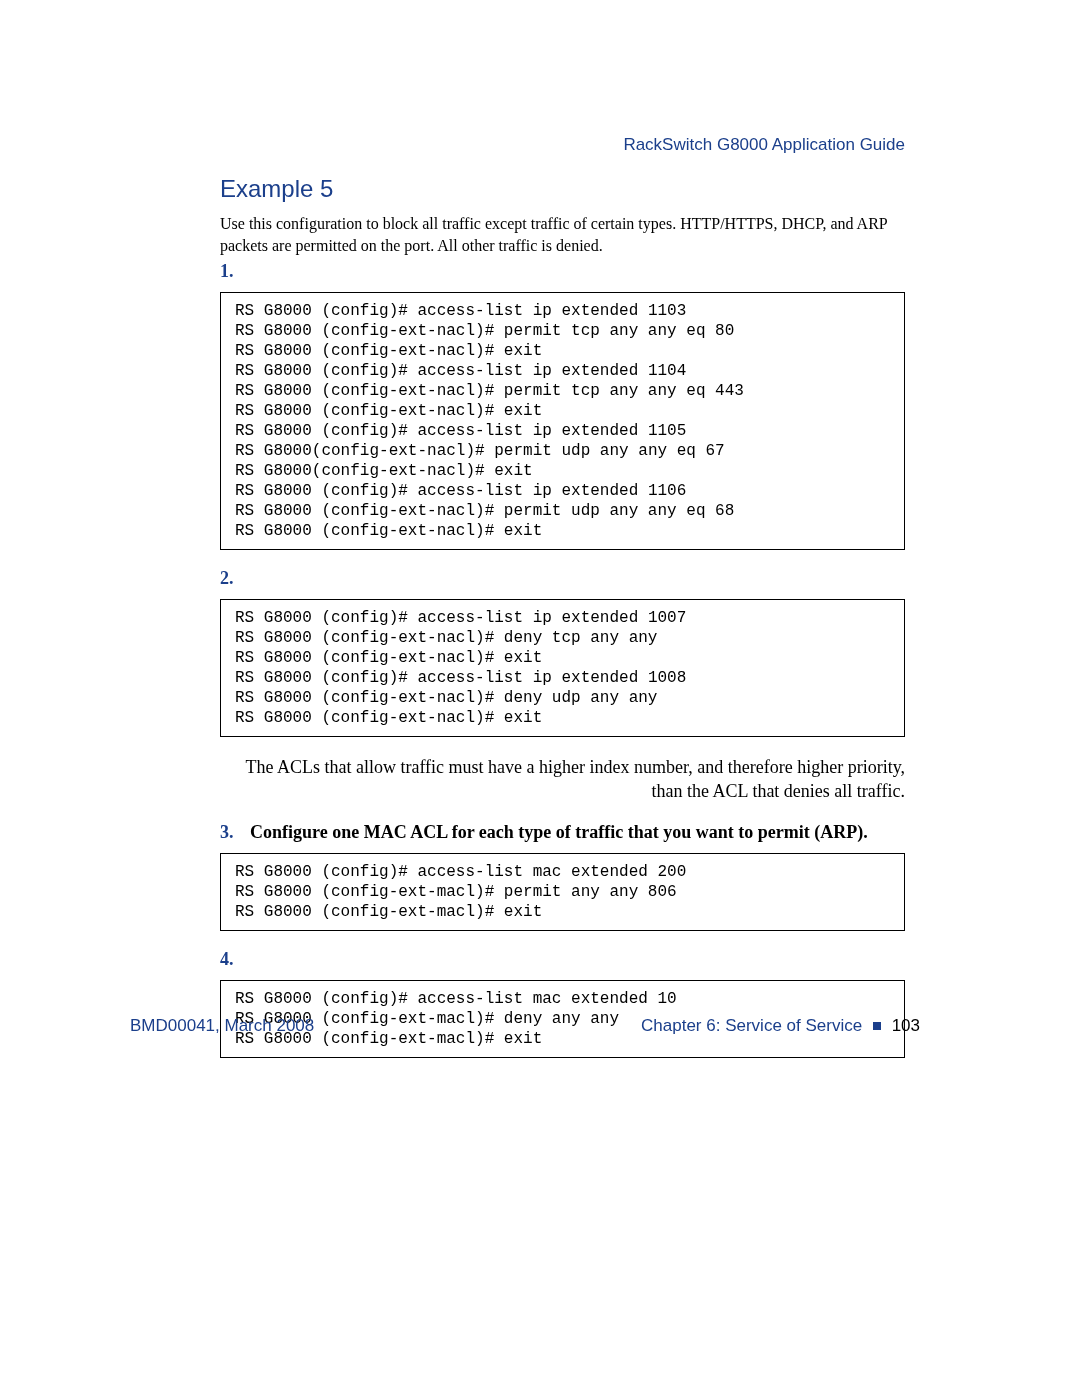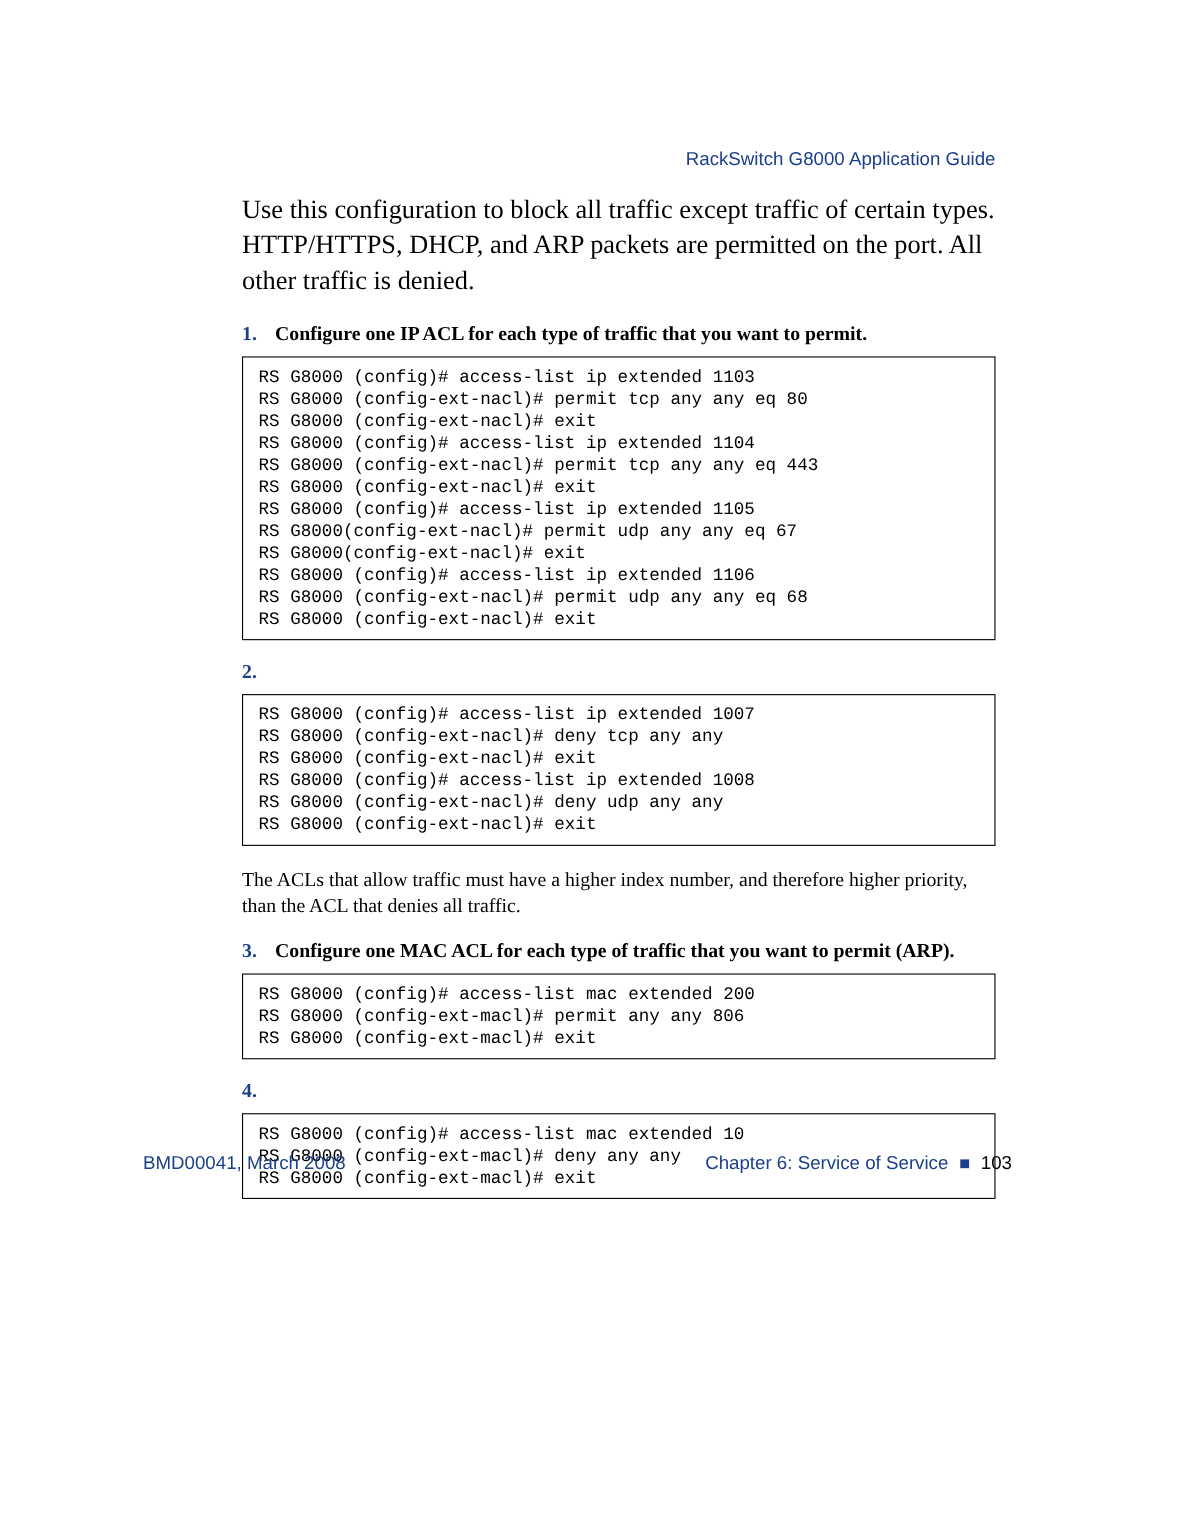--- a/index.html
+++ b/index.html
@@ -30,23 +30,23 @@
     margin-right: 45px;
   }
   h2.example {
     font-family: "Segoe UI", "Myriad Pro", Arial, sans-serif;
     font-weight: 400;
     font-size: 24px;
     color: #1b3f8b;
     margin: 0 0 10px 0;
   }
   p.body {
-    font-size: 24px;
+    font-size: 16px;
     line-height: 1.35;
-    margin: 0 0 21px 0;
+    margin: 0 0 5px 0;
   }
   ol.steps {
     list-style: none;
     padding: 0;
     margin: 0 0 0 -30px;
   }
   ol.steps > li {
     margin-bottom: 14px;
     padding-left: 30px;
   }
@@ -72,20 +72,21 @@
     font-family: "Courier New", Courier, monospace;
     font-size: 16px;
     line-height: 1.25;
     white-space: pre;
   }
   .codeblock .b { font-weight: normal; }
   .after-note {
     font-size: 18px;
     line-height: 1.35;
     margin: 0 0 18px 0;
+    text-align: right;
   }
   .footer {
     position: absolute;
     bottom: 140px;
     left: 130px;
     right: 160px;
     display: flex;
     justify-content: space-between;
     font-family: "Segoe UI", "Myriad Pro", Arial, sans-serif;
     font-size: 17px;
@@ -105,27 +106,27 @@
   }
 </style>
 </head>
 <body>
 
 <div class="page">
 
   <div class="header-right">RackSwitch G8000  Application Guide</div>
 
   <div class="content">
+    <h2 class="example">Example 5</h2>
     <p class="body">Use this configuration to block all traffic except traffic of certain types. HTTP/HTTPS, DHCP, and ARP packets are permitted on the port. All other traffic is denied.</p>
 
     <ol class="steps" id="steps">
         <li>
           <div class="step-line">
             <span class="step-num">1.</span>
-            <span class="step-title">Configure one IP ACL for each type of traffic that you want to permit.</span>
           </div>
           <div class="codeblock"><div><span>RS G8000 (config)# </span><span class="b">access-list ip extended 1103</span></div><div><span>RS G8000 (config-ext-nacl)# </span><span class="b">permit tcp any any eq 80</span></div><div><span>RS G8000 (config-ext-nacl)# </span><span class="b">exit</span></div><div><span>RS G8000 (config)# </span><span class="b">access-list ip extended 1104</span></div><div><span>RS G8000 (config-ext-nacl)# </span><span class="b">permit tcp any any eq 443</span></div><div><span>RS G8000 (config-ext-nacl)# </span><span class="b">exit</span></div><div><span>RS G8000 (config)# </span><span class="b">access-list ip extended 1105</span></div><div><span>RS G8000(config-ext-nacl)# </span><span class="b">permit udp any any eq 67</span></div><div><span>RS G8000(config-ext-nacl)# </span><span class="b">exit</span></div><div><span>RS G8000 (config)# </span><span class="b">access-list ip extended 1106</span></div><div><span>RS G8000 (config-ext-nacl)# </span><span class="b">permit udp any any eq 68</span></div><div><span>RS G8000 (config-ext-nacl)# </span><span class="b">exit</span></div></div>
         </li>
         <li>
           <div class="step-line">
             <span class="step-num">2.</span>
           </div>
           <div class="codeblock"><div><span>RS G8000 (config)# </span><span class="b">access-list ip extended 1007</span></div><div><span>RS G8000 (config-ext-nacl)# </span><span class="b">deny tcp any any</span></div><div><span>RS G8000 (config-ext-nacl)# </span><span class="b">exit</span></div><div><span>RS G8000 (config)# </span><span class="b">access-list ip extended 1008</span></div><div><span>RS G8000 (config-ext-nacl)# </span><span class="b">deny udp any any</span></div><div><span>RS G8000 (config-ext-nacl)# </span><span class="b">exit</span></div></div>
           <p class="after-note">The ACLs that allow traffic must have a higher index number, and therefore higher priority, than the ACL that denies all traffic.</p>
         </li>

